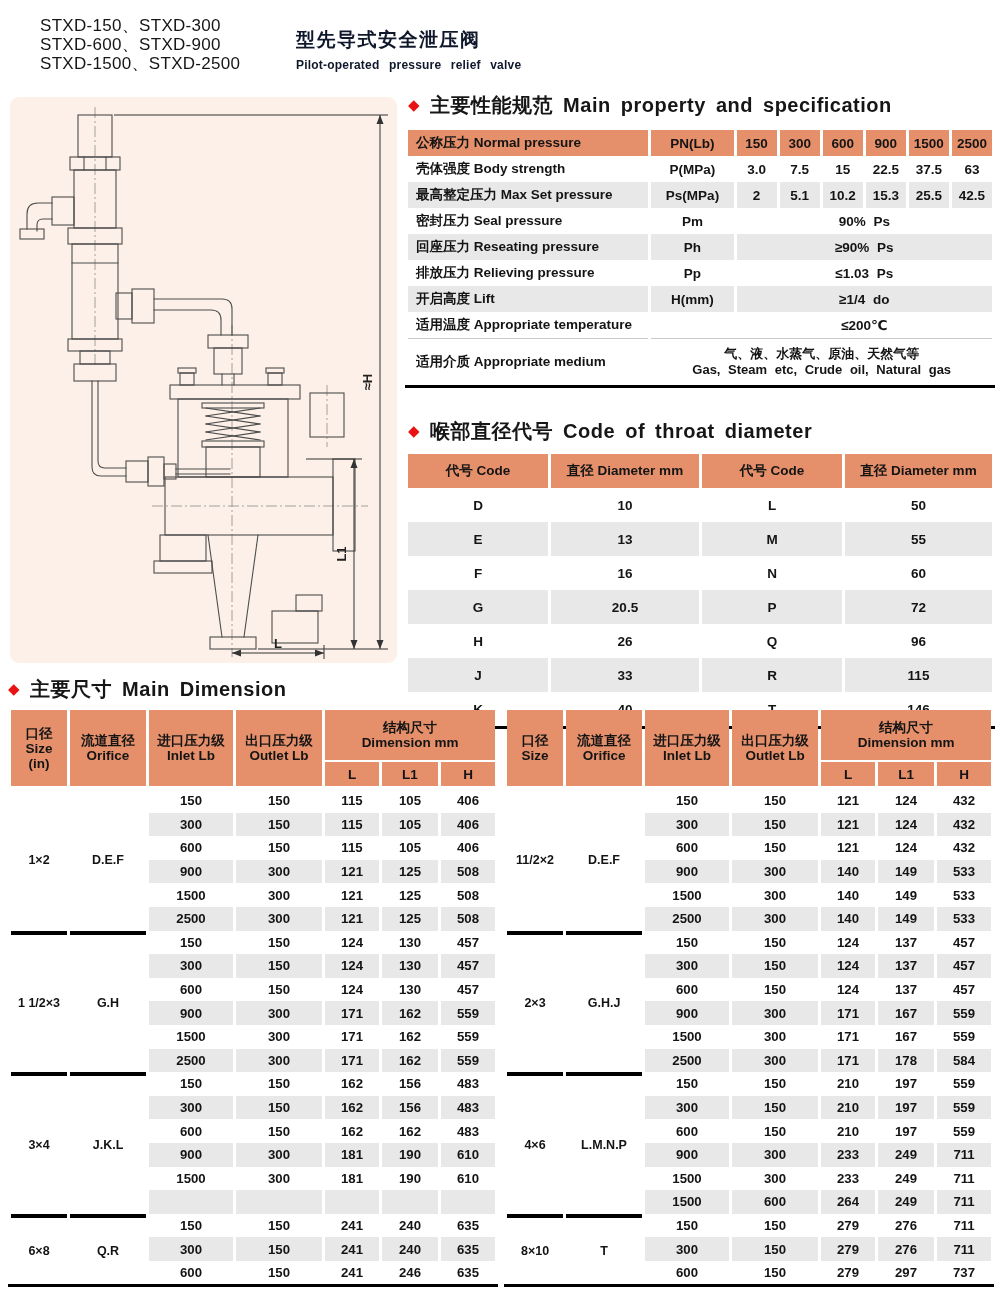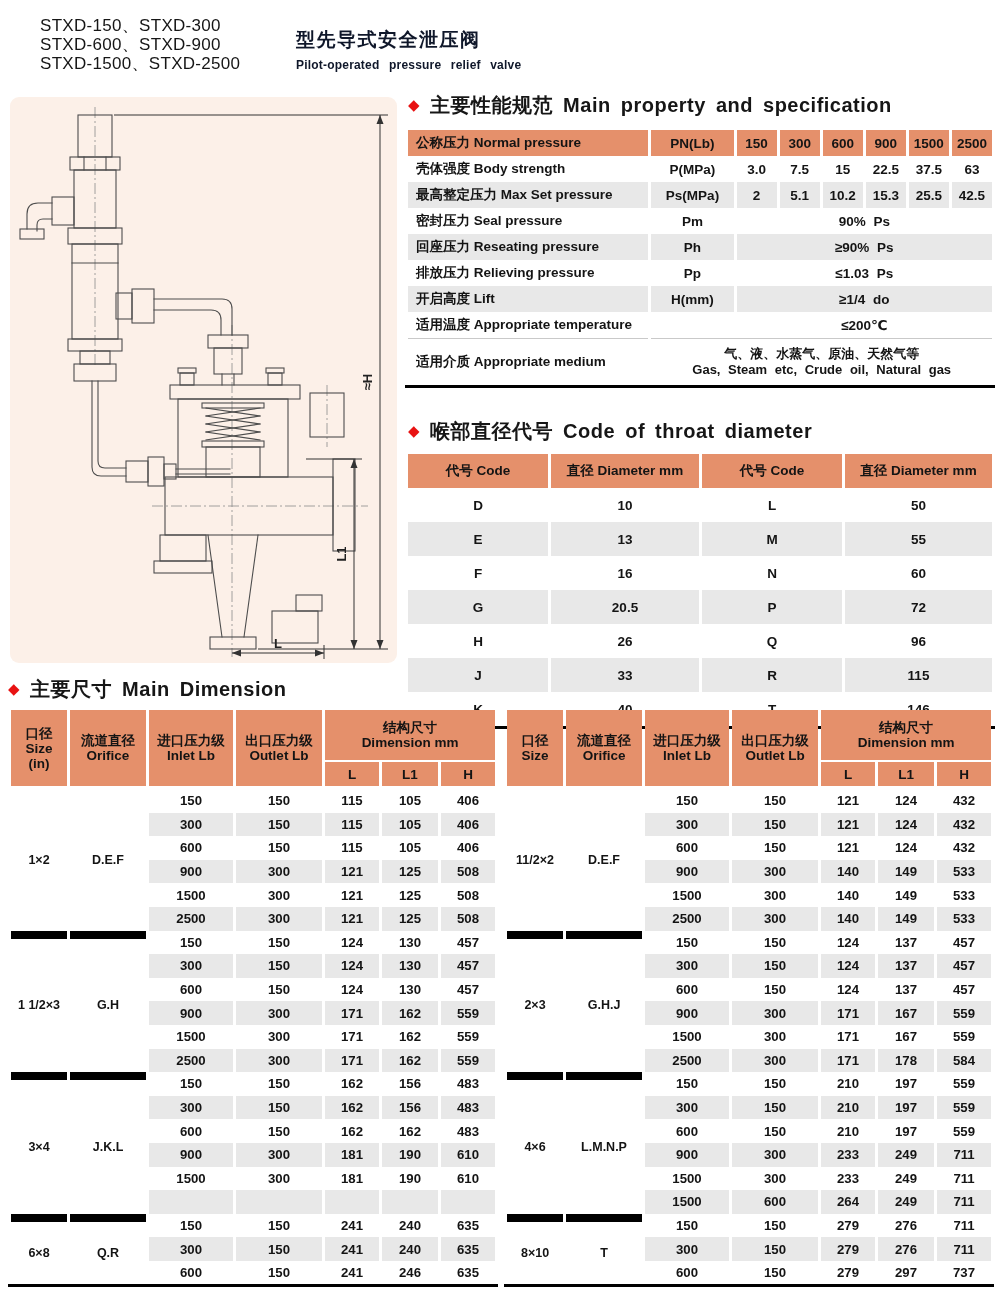--- a/index.html
+++ b/index.html
@@ -41,21 +41,21 @@
   #throat-table td{height:34px;font-size:13.5px;}
 
   #dim-wrap{position:absolute;left:8px;top:710px;width:986px;display:flex;gap:6px;align-items:center;}
   .dim-table{width:490px;border-bottom:3px solid #000;}
   .dim-table th{background:#e5906b;font-size:13.5px;line-height:15px;white-space:pre-line;font-weight:bold;}
   .dim-table thead tr:first-child th{height:50px;}
   .dim-table thead tr.subrow th{height:24px;border-top:2px solid #fff;}
   .dim-table tbody td{height:23.6px;font-size:13.2px;}
   .dim-table tbody tr:first-child td{border-top:3px solid #fff;}
   .dim-table td.gcell{background:#fff !important;font-size:12.5px;}
-  .dim-table td.sep{border-top:8px solid #000000;}
+  .dim-table td.sep{border-top:4px solid #000000;}
 </style>
 </head>
 <body>
 
 <div id="page">
 
   <div class="models">
     <div>STXD-150、STXD-300</div>
     <div>STXD-600、STXD-900</div>
     <div>STXD-1500、STXD-2500</div>

